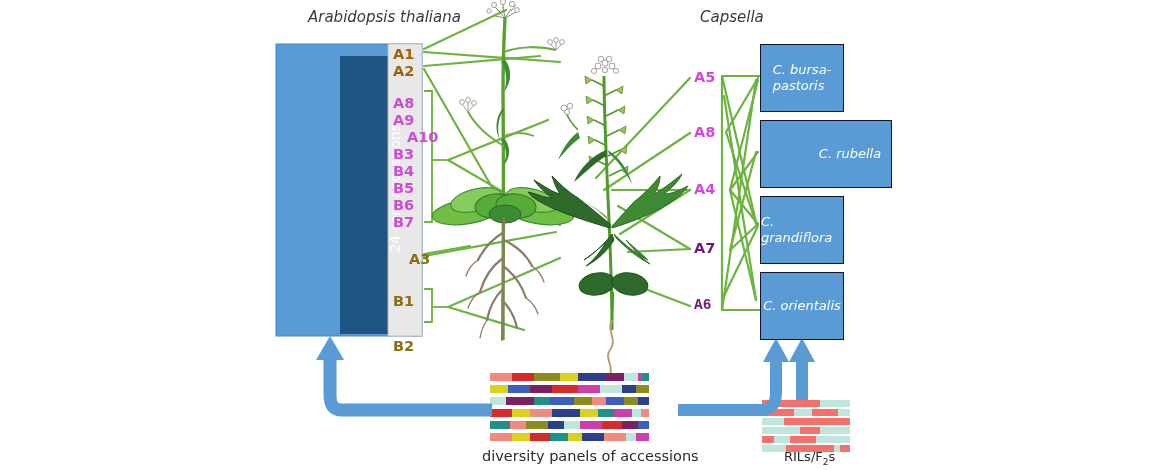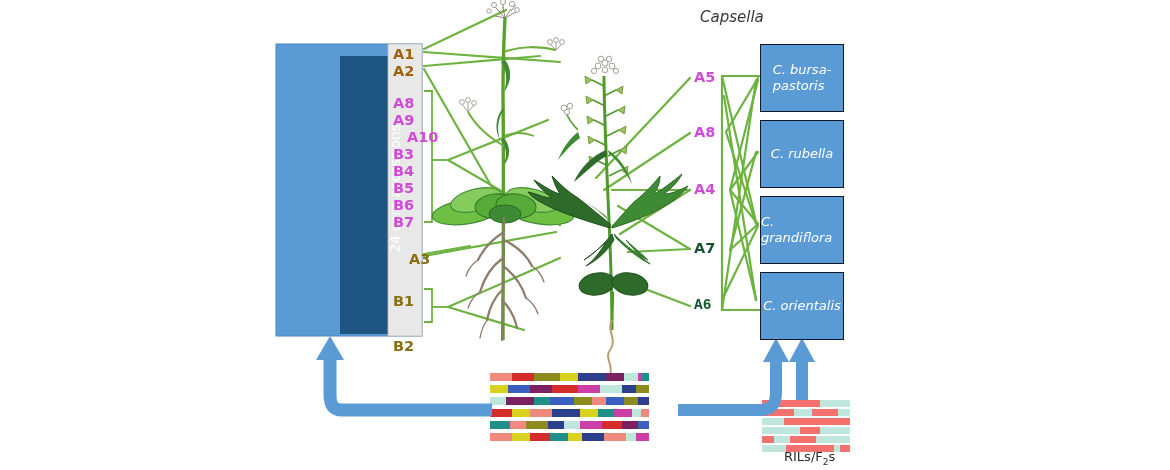--- a/index.html
+++ b/index.html
@@ -25,21 +25,21 @@
             font-family:"DejaVu Sans",sans-serif;}
   #hap-label{left:-30px;top:180px;width:280px;transform:rotate(-90deg);}
   #core-label{left:255px;top:180px;width:280px;transform:rotate(-90deg);font-size:13.5px;}
 
   .acc{position:absolute;font-weight:bold;font-size:14.5px;white-space:nowrap;
        font-family:"DejaVu Sans",sans-serif;}
   .acc.gold{color:#a16207;}
   .acc.violet{color:#d04ad8;}
   .acc.olive{color:#8a6e10;}
   .acc.magenta{color:#d04ad8;}
-  .acc.red{color:#14532d;}
+  .acc.red{color:#701a75;}
 
   .spbox{position:absolute;background:#5b9bd5;border:1px solid #0f172a;
          display:flex;align-items:center;justify-content:center;
          color:#ffffff;font-style:italic;font-size:13px;line-height:16px;
          text-align:left;font-family:"DejaVu Sans",sans-serif;}
 </style>
 </head>
 <body>
 
 <div id="stage">
@@ -362,20 +362,21 @@
       <path d="M678 410 L760 410 C772 410 776 404 776 392 L776 362" fill="none" stroke="#5b9bd5" stroke-width="12" stroke-linecap="butt"></path>
       <path d="M776 338 L789 362 L763 362 Z" fill="#5b9bd5"></path>
     </g>
 
     <g>
       <rect x="796" y="362" width="12" height="38" fill="#5b9bd5"></rect>
       <path d="M802 338 L815 362 L789 362 Z" fill="#5b9bd5"></path>
     </g>
   </svg>
 
+  <div class="title" id="title-arabidopsis">Arabidopsis thaliana</div>
   <div class="title" id="title-capsella">Capsella</div>
 
   <div class="hap-text" id="hap-label">
     <div>HapMap population</div>
     <div>(200 or 314 accessions used)</div>
   </div>
   <div class="hap-text" id="core-label">24 core accessions</div>
 
   <div id="accession-labels">
       <div class="acc gold" style="left: 393px; top: 46px;">A1</div>
@@ -396,26 +397,27 @@
       <div class="acc magenta" style="left: 694px; top: 69px;">A5</div>
       <div class="acc magenta" style="left: 694px; top: 124px;">A8</div>
       <div class="acc magenta" style="left: 694px; top: 181px;">A4</div>
       <div class="acc red" style="left: 694px; top: 240px;">A7</div>
       <div class="acc red" style="left: 694px; top: 297px; font-family: Liberation Mono, monospace;">A6</div>
     </div>
   <div id="species-boxes">
       <div class="spbox" style="left: 760px; top: 44px; width: 82px; height: 66px;">
         <div>C. bursa-<br>pastoris</div>
       </div>
-      <div class="spbox" style="left: 760px; top: 120px; width: 82px; height: 66px;">
+      <div class="spbox" style="left: 760px; top: 120px; width: 82px; height: 66px; padding-left: 48px;">
         <div>C. rubella</div>
       </div>
       <div class="spbox" style="left: 760px; top: 196px; width: 82px; height: 66px;">
         <div>C. grandiflora</div>
       </div>
       <div class="spbox" style="left: 760px; top: 272px; width: 82px; height: 66px;">
         <div>C. orientalis</div>
       </div>
     </div>
 
+  <div class="caption" id="cap-diversity">diversity panels of accessions</div>
   <div class="caption" id="cap-rils">RILs/F<sub>2</sub>s</div>
 
 </div>
 
 </body></html>

